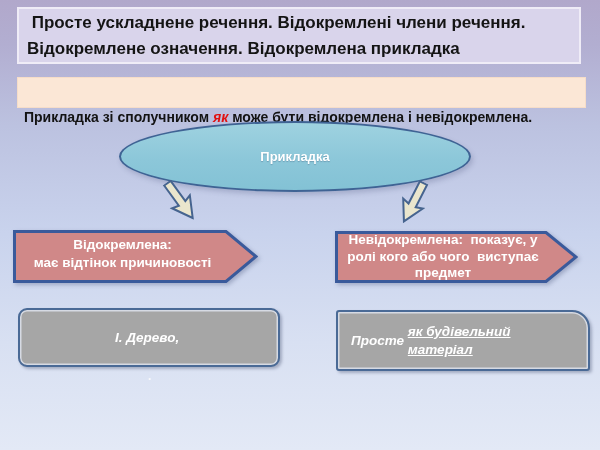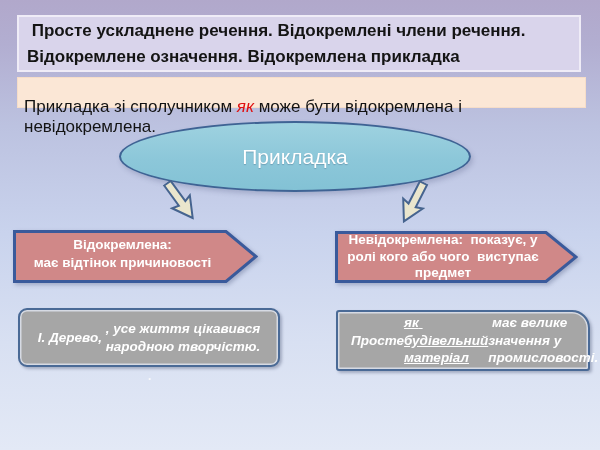--- a/index.html
+++ b/index.html
@@ -17,53 +17,52 @@
   }
   .abs { position: absolute; }
 
   
   .title-box {
     left: 17px; top: 7px; width: 564px; height: 57px;
     background: #d9d4eb;
     border: 2px solid #efecf7;
     display: flex; align-items: center;
     padding: 2px 8px;
-    margin-top: 8px;
   }
   .title-text {
     font-size: 17px; font-weight: bold; color: #141414;
     line-height: 1.5; white-space: pre-wrap;
   }
 
   
   .note-box {
     left: 17px; top: 77px; width: 569px; height: 31px;
     background: #fbe7d6;
     border: 1px solid #f6ddc8;
     display: flex; align-items: center;
     padding: 0 6px;
   }
   .note-text {
-    font-size: 17px; font-weight: normal; color: #131313;
+    font-size: 14px; font-weight: bold; color: #131313;
     white-space: pre-wrap;
     margin-top: 48px;
   }
   .note-text .red-it { color: #e01212; font-style: italic; }
 
   
   .root-ellipse {
     left: 119px; top: 121px; width: 352px; height: 71px;
     border-radius: 50%;
     background: linear-gradient(180deg, #9ed2e0 0%, #8cc7d9 55%, #83c2d5 100%);
     border: 2px solid #3f6394;
     display: flex; align-items: center; justify-content: center;
     box-shadow: 2px 3px 5px rgba(70,80,120,0.25);
   }
   .root-label {
-    font-size: 21px; font-weight: normal; color: #ffffff;
+    font-size: 13px; font-weight: bold; color: #ffffff;
     text-shadow: 0 1px 1px rgba(60,90,120,0.35);
   }
 
   
   .arrow { width: 26px; height: 46px; }
   .arrow-left  { left: 155px; top: 182px; transform: rotate(-36deg); transform-origin: 13px 2px; }
   .arrow-right { left: 410px; top: 182px; transform: rotate(27deg);  transform-origin: 13px 2px; }
 
   
   .branch { filter: drop-shadow(2px 2px 2px rgba(70,80,120,0.35)); }
@@ -137,22 +136,20 @@
   <div class="abs branch-label branch-label-left">Відокремлена:
 має відтінок причиновості</div>
 
   <svg class="abs branch branch-right" width="243" height="52" viewBox="0 0 243 52">
     <polygon points="1.5,1.5 211,1.5 241,26 211,50.5 1.5,50.5" fill="#d08888" stroke="#3a5a9b" stroke-width="3"></polygon>
   </svg>
   <div class="abs branch-label branch-label-right">Невідокремлена:  показує, у
 ролі кого або чого  виступає
 предмет</div>
 
-  <div class="abs example-box example-left"><span>І. Дерево, </span><span>, усе життя цікавився
-народною творчістю.</span></div>
+  <div class="abs example-box example-left"><span>І. Дерево, </span></div>
 
   <div class="abs example-box example-right"><span>Просте </span><span class="u">як будівельний
-матеріал</span><span> має велике значення у
-промисловості.</span></div>
+матеріал</span></div>
 
   <div class="abs stray-dot">.</div>
 
 </div>
 
 </body></html>

